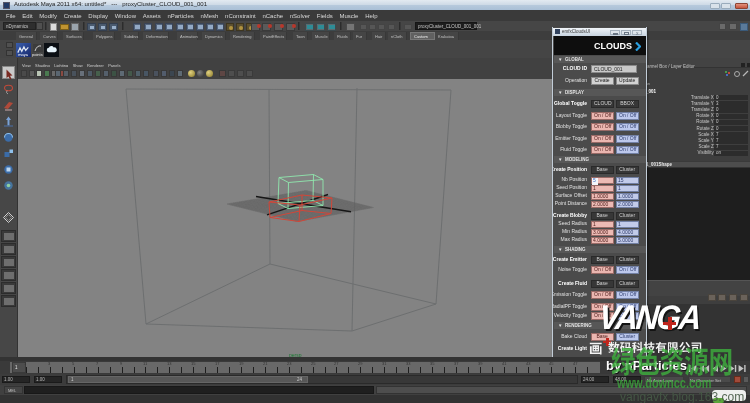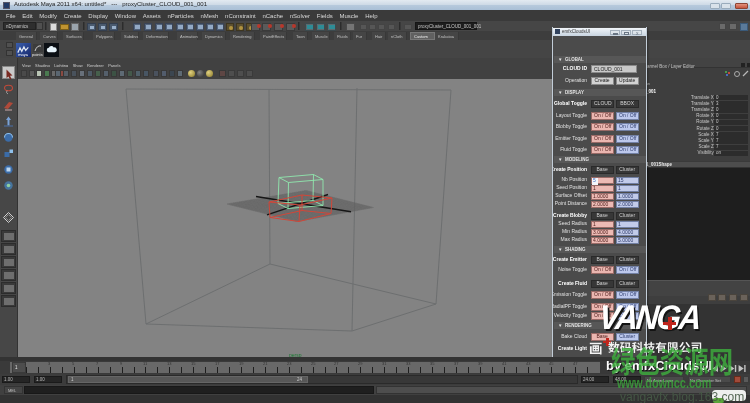--- a/index.html
+++ b/index.html
@@ -374,20 +374,26 @@
           <div class="abs" style="left:2px;top:2.5px;width:5px;height:1.5px;background:#6a7684;"></div>
         </div>
     <div class="abs" style="left:68px;top:1.5px;width:10px;height:5.5px;background:#dde4ea;border:1px solid #a4b0bc;">
           <div class="abs" style="left:2px;top:1px;width:5px;height:3px;border:1px solid #6a7684;"></div>
         </div>
     <div class="abs" style="left:79px;top:1.5px;width:10px;height:5.5px;background:#dde4ea;border:1px solid #a4b0bc;">
           <div class="abs" style="left:3px;top:1px;width:4px;height:3px;color:#6a7684;font-size:5px;line-height:3px;">x</div>
         </div>
   </div>
   <div class="abs" style="left:1px;top:0px;width:93px;height:330px;background:#4b4b4b;overflow:hidden;">
+<div class="abs" style="left:1px;top:9px;width:92px;height:19px;background:#0e0e0e;">
+          <span class="abs" style="right:14px;top:5px;color:#fff;font-weight:bold;font-size:9px;font-family:'Liberation Sans',sans-serif;">CLOUDS</span>
+          <svg class="abs" style="right:5px;top:5.5px;" width="6" height="9" viewBox="0 0 6 9">
+            <path d="M1 0.5 L5 4.5 L1 8.5" stroke="#2aa0e2" stroke-width="2.2" fill="none"></path>
+          </svg>
+        </div>
 <div class="abs" style="left:1px;top:29px;width:92px;height:7px;background:#575757;">
           <span class="abs t45" style="left:4px;top:0.8px;color:#e4e4e4;font-weight:bold;">▼&nbsp; GLOBAL</span>
         </div>
 <div class="abs t5" style="left:-46px;top:39px;width:128px;text-align:right;font-weight:bold;color:#fff;">CLOUD ID</div>
 <div class="abs" style="left:38px;top:38px;width:46px;height:8px;background:#c9c9c9;border:1px solid #8a8a8a;">
           <span class="abs t5" style="left:2px;top:0.5px;color:#222;">CLOUD_001</span>
         </div>
 <div class="abs t5" style="left:-46px;top:51px;width:128px;text-align:right;color:#e2e2e2;">Operation</div>
 <div class="abs" style="left:38px;top:50px;width:23px;height:8px;background:#d2d2d2;border:1px solid #8a8a8a;">
           <span class="abs t5" style="left:2px;top:0;color:#1a1a1a;width:26px;text-align:center;">Create</span>
@@ -743,21 +749,21 @@
         <path d="M6 -34L44 -34L44 -24L6 -24ZM4 -67L53 -67L53 -58L4 -58ZM42 -84L52 -80Q50 -76 48 -73Q45 -70 43 -68L36 -71Q37 -73 38 -75Q39 -77 40 -80Q42 -82 42 -84ZM23 -85L34 -85L34 -40L23 -40ZM7 -80L15 -83Q17 -80 19 -77Q21 -73 21 -71L12 -67Q12 -69 10 -73Q9 -77 7 -80ZM24 -63L31 -59Q29 -55 25 -51Q21 -47 17 -43Q13 -40 8 -37Q7 -39 6 -42Q4 -45 2 -46Q6 -48 10 -51Q14 -53 18 -57Q22 -60 24 -63ZM33 -61Q34 -60 37 -59Q39 -57 42 -56Q45 -54 47 -53Q50 -51 51 -51L44 -42Q43 -44 41 -46Q39 -47 36 -49Q33 -51 31 -53Q29 -55 27 -56ZM60 -67L96 -67L96 -55L60 -55ZM61 -85L72 -83Q71 -73 68 -63Q66 -54 63 -46Q60 -38 55 -32Q54 -33 53 -34Q51 -36 49 -37Q48 -38 47 -39Q51 -44 53 -52Q56 -59 58 -67Q60 -76 61 -85ZM79 -60L90 -59Q88 -42 84 -29Q79 -16 71 -6Q64 3 51 9Q51 8 49 6Q48 4 47 3Q46 1 45 -0Q56 -5 63 -14Q70 -22 74 -33Q77 -45 79 -60ZM67 -57Q69 -45 73 -34Q77 -23 83 -15Q89 -6 98 -1Q96 0 94 3Q92 6 90 8Q81 2 74 -7Q68 -17 64 -29Q60 -41 57 -56ZM8 -15L15 -22Q20 -19 26 -17Q32 -14 38 -11Q43 -8 47 -5L39 3Q36 -0 31 -3Q25 -7 19 -10Q13 -13 8 -15ZM41 -34L43 -34L45 -34L51 -31Q48 -20 42 -12Q36 -4 27 1Q18 6 8 9Q7 7 6 4Q4 1 3 -0Q12 -2 20 -6Q27 -11 33 -17Q38 -23 41 -32ZM8 -15Q10 -18 13 -22Q15 -26 17 -31Q20 -35 21 -39L32 -37Q30 -33 28 -28Q25 -24 23 -20Q21 -16 19 -12Z" transform="translate(0 0)"></path>
         <path d="M83 -42L95 -42Q95 -42 95 -41Q95 -40 95 -39Q95 -38 95 -37Q94 -24 93 -15Q91 -7 90 -2Q89 2 87 4Q85 6 83 7Q81 8 79 8Q77 9 74 9Q70 9 67 9Q67 6 66 3Q65 -0 64 -2Q67 -2 70 -2Q72 -2 74 -2Q75 -2 76 -2Q76 -2 77 -3Q78 -4 80 -8Q81 -12 82 -20Q83 -28 83 -40ZM44 -80L81 -80L81 -69L44 -69ZM49 -65L60 -64Q60 -59 59 -53Q58 -47 58 -41Q57 -36 56 -31L45 -31Q46 -36 47 -42Q47 -47 48 -54Q48 -60 49 -65ZM48 -42L87 -42L87 -31L48 -31ZM42 -22L78 -22L78 -11L42 -11ZM76 -80L77 -80L79 -80L88 -79Q87 -74 87 -69Q86 -63 86 -57Q85 -51 84 -45Q84 -39 83 -34L72 -35Q72 -40 73 -46Q74 -52 74 -58Q75 -64 75 -70Q76 -75 76 -79ZM4 -81L40 -81L40 -70L4 -70ZM15 -49L38 -49L38 -3L15 -3L15 -14L28 -14L28 -39L15 -39ZM16 -75L27 -72Q25 -63 22 -54Q19 -44 15 -36Q12 -28 6 -22Q6 -23 5 -26Q5 -29 4 -31Q3 -34 2 -36Q7 -43 11 -53Q14 -64 16 -75ZM10 -49L21 -49L21 4L10 4Z" transform="translate(100 0)"></path>
         <path d="M18 -76L30 -76L30 9L18 9ZM3 -57L43 -57L43 -46L3 -46ZM19 -52L26 -49Q25 -44 23 -38Q21 -32 18 -27Q16 -21 13 -16Q10 -11 8 -7Q7 -10 5 -13Q3 -16 2 -19Q5 -22 7 -26Q10 -30 12 -34Q14 -39 16 -44Q18 -48 19 -52ZM36 -84L43 -74Q38 -72 32 -71Q26 -69 19 -68Q13 -67 7 -67Q7 -69 6 -71Q5 -74 4 -76Q10 -77 16 -78Q21 -79 27 -81Q32 -82 36 -84ZM30 -45Q31 -44 33 -42Q35 -40 37 -38Q39 -35 41 -33Q42 -31 43 -30L36 -21Q35 -23 34 -25Q32 -28 31 -31Q29 -34 27 -36Q26 -39 25 -40ZM74 -85L86 -85L86 9L74 9ZM42 -21L96 -30L97 -19L43 -9ZM48 -72L56 -79Q59 -77 62 -74Q65 -72 67 -69Q70 -67 71 -65L63 -57Q62 -59 59 -62Q57 -65 54 -67Q51 -70 48 -72ZM44 -46L52 -53Q55 -51 58 -48Q61 -46 64 -43Q67 -40 69 -38L60 -30Q59 -33 56 -35Q53 -38 50 -41Q47 -44 44 -46Z" transform="translate(200 0)"></path>
         <path d="M39 -71L94 -71L94 -60L39 -60ZM40 -48L83 -48L83 -37L40 -37ZM60 -85L72 -85L72 -42L60 -42ZM53 -39Q59 -25 70 -15Q81 -5 98 -1Q97 -0 96 2Q94 4 93 6Q92 7 91 9Q73 4 61 -8Q49 -19 43 -36ZM82 -48L84 -48L86 -48L94 -45Q91 -34 86 -25Q81 -16 73 -10Q66 -3 58 1Q49 6 39 9Q39 7 38 5Q36 3 35 1Q34 -1 33 -2Q42 -4 50 -8Q58 -12 64 -17Q71 -23 75 -30Q80 -37 82 -46ZM3 -34Q7 -35 13 -36Q18 -38 24 -39Q31 -41 37 -42L38 -31Q30 -29 21 -27Q13 -24 6 -23ZM4 -66L37 -66L37 -55L4 -55ZM16 -85L27 -85L27 -4Q27 -0 26 2Q26 5 23 6Q20 8 17 8Q13 8 8 8Q7 6 6 3Q5 -0 4 -3Q7 -2 10 -2Q13 -2 14 -2Q16 -2 16 -4Z" transform="translate(300 0)"></path>
         <path d="M5 -73L95 -73L95 -62L5 -62ZM32 -37L76 -37L76 -27L32 -27ZM24 -54L74 -54L74 -43L35 -43L35 9L24 9ZM72 -54L83 -54L83 -4Q83 0 82 3Q81 6 78 7Q75 8 71 9Q67 9 60 9Q60 7 59 3Q58 -0 57 -3Q59 -2 62 -2Q65 -2 67 -2Q69 -2 70 -2Q71 -2 71 -3Q72 -3 72 -4ZM36 -85L49 -82Q45 -71 40 -60Q35 -49 28 -39Q20 -30 10 -23Q10 -24 8 -26Q7 -28 5 -30Q4 -31 2 -32Q9 -37 15 -43Q20 -49 24 -56Q28 -63 32 -70Q35 -78 36 -85ZM32 -20L76 -20L76 -10L32 -10Z" transform="translate(400 0)"></path>
         <path d="M8 -81L32 -81L32 -70L18 -70L18 9L8 9ZM30 -81L32 -81L33 -81L41 -77Q39 -71 37 -64Q35 -57 32 -51Q37 -45 38 -40Q40 -34 40 -30Q40 -25 39 -22Q38 -18 35 -17Q34 -16 33 -15Q31 -15 29 -14Q28 -14 26 -14Q25 -14 23 -14Q23 -16 22 -19Q22 -22 20 -24Q22 -24 23 -24Q24 -24 25 -24Q26 -24 27 -25Q28 -26 29 -27Q29 -29 29 -31Q29 -35 28 -40Q26 -44 22 -50Q23 -53 24 -57Q25 -61 26 -65Q27 -69 28 -72Q29 -75 30 -78ZM50 -81L89 -81L89 -35L50 -35L50 -45L78 -45L78 -71L50 -71ZM50 -63L84 -63L84 -53L50 -53ZM70 -41Q72 -32 76 -24Q79 -17 85 -11Q90 -5 98 -2Q96 -1 95 1Q93 3 92 5Q90 7 89 9Q81 4 76 -3Q70 -10 67 -19Q63 -28 61 -39ZM88 -34L95 -25Q93 -23 90 -21Q87 -19 84 -17Q81 -15 78 -13L72 -21Q74 -22 77 -25Q80 -27 83 -29Q86 -32 88 -34ZM44 9L43 -1L48 -5L70 -10Q70 -7 70 -4Q70 -1 70 1Q63 3 58 4Q54 6 51 7Q48 7 47 8Q45 9 44 9ZM44 9Q44 8 43 6Q42 4 41 3Q40 1 39 -0Q41 -1 42 -3Q44 -5 44 -9L44 -81L56 -81L56 -2Q56 -2 55 -1Q53 -0 52 1Q50 2 48 4Q47 5 46 6Q44 8 44 9Z" transform="translate(500 0)"></path>
         <path d="M60 -27L71 -32Q75 -27 79 -20Q84 -14 88 -8Q91 -2 94 3L82 9Q79 4 76 -2Q72 -8 68 -15Q63 -21 60 -27ZM30 -83L43 -79Q40 -71 35 -63Q31 -55 26 -49Q20 -42 15 -37Q14 -38 12 -40Q10 -42 8 -43Q5 -45 4 -46Q9 -50 14 -56Q19 -62 23 -69Q27 -76 30 -83ZM69 -83Q71 -79 75 -74Q78 -69 82 -64Q86 -59 89 -55Q93 -51 97 -48Q96 -46 94 -45Q92 -43 90 -41Q88 -39 87 -37Q83 -41 79 -46Q75 -51 71 -56Q67 -62 64 -67Q60 -73 57 -79ZM15 4Q15 3 14 0Q13 -2 12 -5Q11 -7 10 -9Q13 -9 15 -11Q17 -13 20 -17Q21 -18 24 -22Q27 -26 31 -31Q34 -37 37 -43Q41 -49 44 -55L57 -49Q52 -41 47 -32Q41 -24 35 -16Q30 -9 24 -3L24 -3Q24 -3 22 -2Q21 -1 19 -0Q18 1 16 2Q15 3 15 4ZM15 4L15 -6L22 -11L74 -14Q74 -11 75 -8Q76 -5 76 -3Q64 -2 55 -1Q46 0 40 1Q33 1 29 2Q25 2 22 2Q20 3 18 3Q16 3 15 4Z" transform="translate(600 0)"></path>
         <path d="M8 -79L82 -79L82 -68L8 -68ZM9 -60L68 -60L68 -50L9 -50ZM78 -79L90 -79L90 -6Q90 -1 89 2Q88 5 85 6Q82 8 77 8Q72 9 65 9Q65 7 65 5Q64 2 63 -0Q62 -3 61 -4Q64 -4 67 -4Q70 -4 72 -4Q75 -4 76 -4Q77 -4 78 -5Q78 -5 78 -6ZM14 -43L26 -43L26 -1L14 -1ZM24 -43L63 -43L63 -9L24 -9L24 -19L51 -19L51 -32L24 -32Z" transform="translate(700 0)"></path>
       </g>
     </svg>
-<div class="abs" style="left:606px;top:358px;color:#fff;font-weight:bold;font-size:13px;text-shadow:1px 1px 0 #141414;" id="bycorl">by emfxCloudsUI</div>
+<div class="abs" style="left:606px;top:358px;color:#fff;font-weight:bold;font-size:13px;text-shadow:1px 1px 0 #141414;" id="bycorl">by nParticles</div>
 <svg class="abs" style="left:611px;top:344.5px;" width="122" height="36.5" viewBox="0 -92 500 120" preserveAspectRatio="none">
       <g fill="#3db03d" fill-opacity="0.8">
         <path d="M87 -38L97 -32Q92 -28 86 -24Q80 -20 76 -17L69 -22Q72 -24 75 -27Q78 -29 82 -32Q85 -35 87 -38ZM41 -32L48 -38Q51 -37 53 -35Q55 -33 57 -31Q59 -29 60 -27L52 -21Q50 -23 47 -26Q44 -30 41 -32ZM45 -66L85 -66L85 -57L45 -57ZM41 -51L97 -51L97 -41L41 -41ZM62 -45L73 -45L73 -3Q73 1 72 3Q72 6 69 7Q67 8 63 8Q60 9 56 9Q55 7 54 4Q53 1 52 -2Q55 -1 57 -1Q60 -1 61 -1Q62 -1 62 -3ZM37 -9Q40 -11 44 -14Q49 -16 54 -19Q59 -23 63 -26L67 -17Q61 -13 55 -8Q48 -4 43 0ZM73 -32Q75 -26 79 -22Q83 -17 88 -14Q93 -10 99 -8Q97 -6 95 -4Q93 -1 91 1Q85 -2 80 -6Q75 -11 71 -17Q67 -23 65 -29ZM44 -82L85 -82L85 -72L44 -72ZM79 -82L81 -82L82 -82L91 -82Q91 -77 91 -71Q90 -65 90 -59Q90 -53 89 -48L78 -49Q78 -53 79 -57Q79 -61 79 -66Q79 -70 79 -74Q79 -78 79 -81ZM7 -17Q6 -18 6 -20Q5 -22 5 -24Q4 -26 3 -27Q5 -28 7 -29Q8 -31 11 -34Q12 -35 14 -38Q16 -41 19 -45Q21 -49 24 -54Q27 -59 29 -64L39 -58Q34 -49 27 -39Q21 -30 14 -23L14 -22Q14 -22 13 -22Q12 -21 10 -20Q9 -20 8 -19Q7 -18 7 -17ZM7 -17L6 -26L11 -30L36 -34Q36 -32 36 -29Q36 -26 36 -24Q27 -22 22 -21Q17 -20 14 -19Q11 -19 9 -18Q8 -17 7 -17ZM6 -41Q6 -43 5 -45Q4 -47 4 -49Q3 -51 2 -53Q4 -53 5 -55Q6 -56 8 -58Q8 -60 10 -62Q11 -65 13 -69Q14 -72 16 -77Q17 -81 18 -85L30 -80Q28 -74 25 -68Q22 -63 19 -57Q16 -52 12 -48L12 -47Q12 -47 11 -47Q11 -46 9 -45Q8 -44 7 -43Q6 -42 6 -41ZM6 -41L6 -50L11 -53L27 -54Q27 -52 26 -49Q26 -46 26 -45Q20 -44 17 -44Q13 -43 11 -43Q9 -42 8 -42Q7 -42 6 -41ZM3 -7Q9 -9 18 -11Q26 -14 35 -17L37 -7Q29 -4 21 -1Q13 2 6 5Z" transform="translate(0 0)"></path>
         <path d="M45 -53L57 -53L57 -27L45 -27ZM34 -77L65 -77L65 -67L29 -67ZM62 -77L65 -77L67 -78L75 -72Q72 -68 68 -64Q65 -59 61 -55Q57 -51 53 -48Q52 -50 50 -52Q48 -54 46 -56Q49 -58 52 -62Q55 -65 58 -69Q61 -72 62 -75ZM15 -57L27 -57L27 -11Q27 -8 27 -6Q28 -5 31 -4Q34 -4 39 -4Q41 -4 44 -4Q47 -4 52 -4Q56 -4 60 -4Q64 -4 68 -4Q71 -4 73 -4Q78 -4 80 -5Q83 -6 84 -9Q85 -12 86 -18Q88 -17 91 -16Q94 -15 97 -14Q96 -8 95 -4Q93 0 91 3Q88 5 84 6Q80 7 74 7Q73 7 70 7Q67 7 64 7Q60 7 56 7Q53 7 49 7Q46 7 43 7Q40 7 39 7Q30 7 25 6Q19 4 17 0Q15 -4 15 -11ZM33 -86L44 -82Q40 -74 34 -67Q29 -60 22 -54Q16 -48 9 -43Q9 -45 7 -47Q6 -49 5 -51Q4 -53 3 -55Q9 -58 14 -63Q20 -68 25 -74Q30 -80 33 -86ZM24 -57L87 -57L87 -19L75 -19L75 -46L24 -46ZM24 -34L81 -34L81 -23L24 -23Z" transform="translate(100 0)"></path>
         <path d="M7 -74L13 -82Q16 -81 20 -79Q24 -78 28 -76Q31 -74 34 -72L27 -63Q25 -65 22 -67Q18 -69 14 -71Q11 -73 7 -74ZM4 -52Q10 -53 18 -56Q26 -58 34 -61L36 -51Q29 -48 21 -45Q14 -43 8 -41ZM46 -84L58 -83Q55 -75 51 -68Q47 -61 40 -56Q39 -57 37 -58Q36 -60 34 -61Q33 -63 32 -63Q37 -68 41 -73Q45 -79 46 -84ZM51 -76L84 -76L84 -68L44 -68ZM82 -76L84 -76L86 -77L95 -75Q93 -70 91 -66Q89 -61 87 -58L77 -60Q78 -63 80 -67Q81 -71 82 -75ZM16 -37L85 -37L85 -11L73 -11L73 -27L28 -27L28 -10L16 -10ZM44 -24L56 -24Q55 -17 52 -12Q49 -7 44 -3Q39 1 30 4Q22 7 9 9Q8 8 7 6Q6 4 5 2Q4 0 3 -1Q15 -2 23 -4Q30 -6 35 -9Q39 -12 41 -16Q43 -19 44 -24ZM51 -5L58 -13Q62 -12 67 -11Q72 -9 77 -7Q82 -6 87 -4Q91 -2 95 -1L87 9Q84 7 80 5Q75 4 70 2Q65 -0 60 -2Q55 -4 51 -5ZM59 -72L71 -72Q70 -66 68 -61Q66 -56 63 -52Q59 -47 53 -44Q48 -40 39 -37Q39 -39 37 -42Q35 -45 33 -46Q41 -48 45 -51Q50 -54 53 -57Q56 -60 57 -64Q59 -68 59 -72ZM68 -66Q71 -62 75 -58Q79 -54 84 -52Q89 -49 96 -48Q94 -46 92 -44Q90 -41 89 -38Q82 -41 76 -44Q71 -48 67 -53Q62 -58 60 -64Z" transform="translate(200 0)"></path>
         <path d="M37 -80L96 -80L96 -69L37 -69ZM33 -80L45 -80L45 -52Q45 -45 44 -37Q44 -29 42 -21Q41 -13 38 -5Q35 3 31 9Q30 8 28 7Q26 6 24 4Q22 3 21 3Q25 -3 28 -10Q30 -17 31 -24Q32 -32 33 -39Q33 -46 33 -52ZM59 -38L59 -33L82 -33L82 -38ZM59 -52L59 -46L82 -46L82 -52ZM48 -60L93 -60L93 -24L48 -24ZM50 -20L60 -17Q59 -14 57 -10Q55 -6 53 -2Q51 1 49 4Q48 3 46 2Q44 1 43 -1Q41 -2 40 -2Q42 -6 45 -11Q48 -16 50 -20ZM78 -17L89 -21Q90 -18 92 -15Q94 -11 96 -8Q97 -5 98 -2L87 3Q86 0 85 -3Q83 -7 82 -10Q80 -14 78 -17ZM64 -69L78 -67Q76 -64 74 -60Q72 -57 70 -55L61 -58Q62 -60 63 -64Q64 -67 64 -69ZM64 -28L75 -28L75 -2Q75 1 75 4Q74 6 71 7Q69 8 65 9Q62 9 57 9Q57 7 56 4Q55 1 54 -1Q56 -1 59 -1Q62 -1 63 -1Q64 -1 64 -3ZM8 -76L15 -84Q17 -83 20 -81Q23 -79 26 -78Q29 -76 31 -74L24 -65Q22 -66 19 -68Q16 -70 13 -72Q10 -74 8 -76ZM3 -49L10 -57Q12 -56 15 -54Q18 -53 21 -51Q24 -49 26 -48L19 -38Q17 -40 14 -42Q12 -43 8 -45Q5 -47 3 -49ZM4 1Q6 -3 9 -8Q11 -13 13 -19Q16 -25 18 -31L28 -25Q26 -19 24 -14Q22 -8 19 -3Q17 3 15 8Z" transform="translate(300 0)"></path>
         <path d="M38 -64L49 -63Q46 -44 41 -28Q36 -13 27 -3Q26 -4 24 -5Q22 -6 21 -7Q19 -9 18 -9Q24 -15 28 -23Q32 -32 34 -42Q37 -52 38 -64ZM65 -64L76 -62Q73 -43 68 -28Q63 -12 53 -2Q53 -3 51 -4Q49 -5 47 -7Q46 -8 44 -8Q50 -14 55 -23Q59 -31 61 -41Q64 -52 65 -64ZM19 -50L26 -57Q29 -53 33 -49Q37 -44 40 -40Q44 -36 47 -31Q50 -27 52 -24L45 -16Q43 -19 40 -23Q37 -28 33 -32Q30 -37 26 -41Q22 -46 19 -50ZM47 -50L54 -57Q58 -52 62 -48Q66 -43 69 -38Q73 -34 76 -29Q79 -25 80 -21L72 -13Q71 -17 68 -22Q65 -26 62 -31Q58 -36 55 -41Q51 -46 47 -50ZM8 -79L88 -79L88 -68L20 -68L20 9L8 9ZM80 -79L93 -79L93 -6Q93 -1 91 2Q90 5 87 7Q83 8 79 8Q74 9 66 9Q66 7 65 5Q65 3 64 0Q63 -2 62 -3Q65 -3 68 -3Q72 -3 74 -3Q77 -3 78 -3Q79 -3 80 -4Q80 -4 80 -6Z" transform="translate(400 0)"></path>
       </g>
     </svg>
 <div class="abs" style="left:617px;top:373.5px;color:rgba(58,162,58,.82);font-size:15px;font-weight:bold;white-space:nowrap;transform:scaleX(.73);transform-origin:0 0;">www.downcc.com</div>

